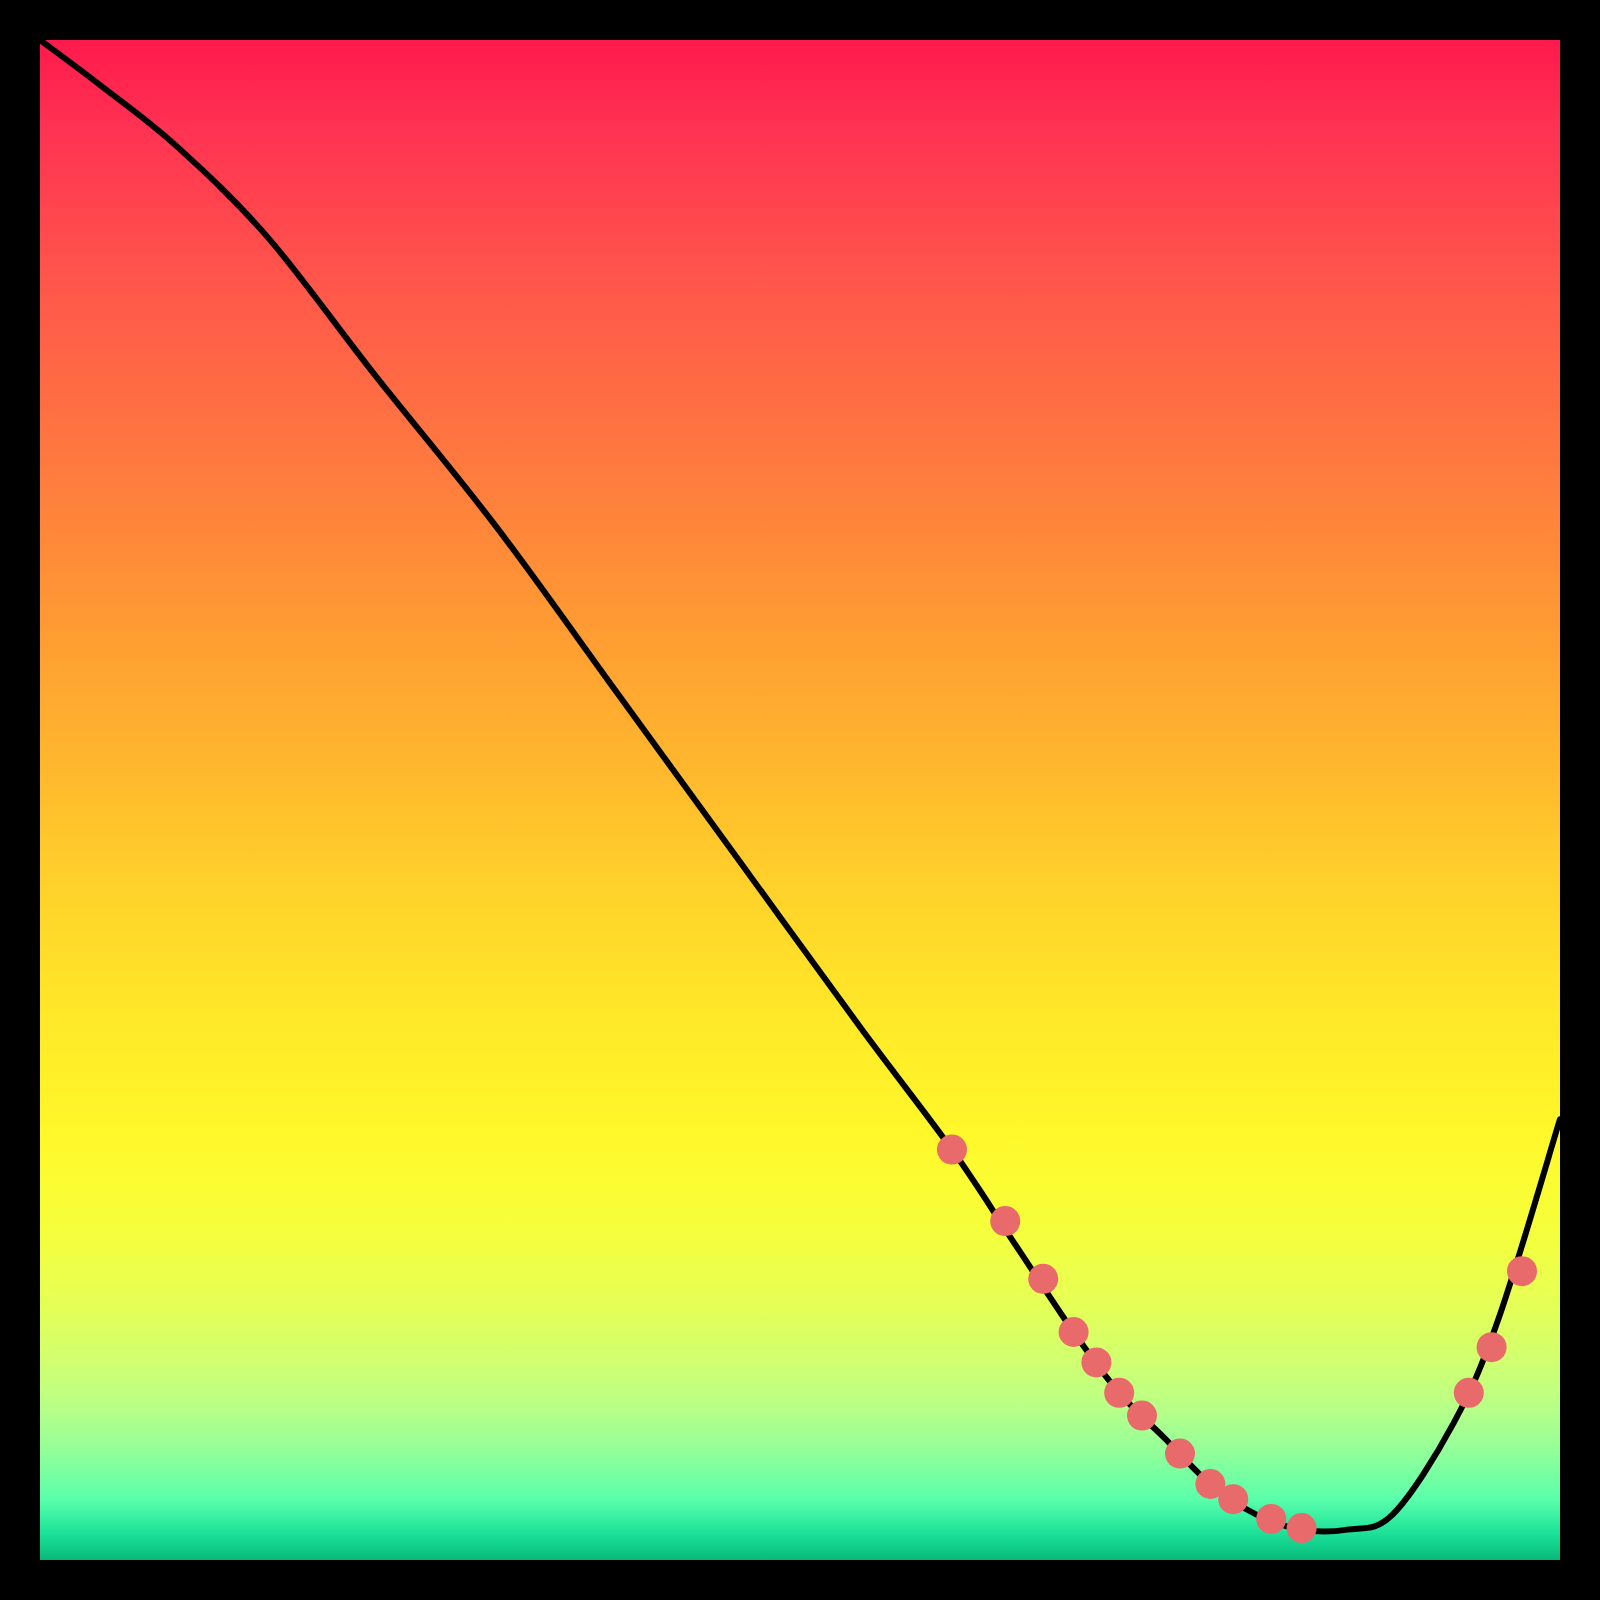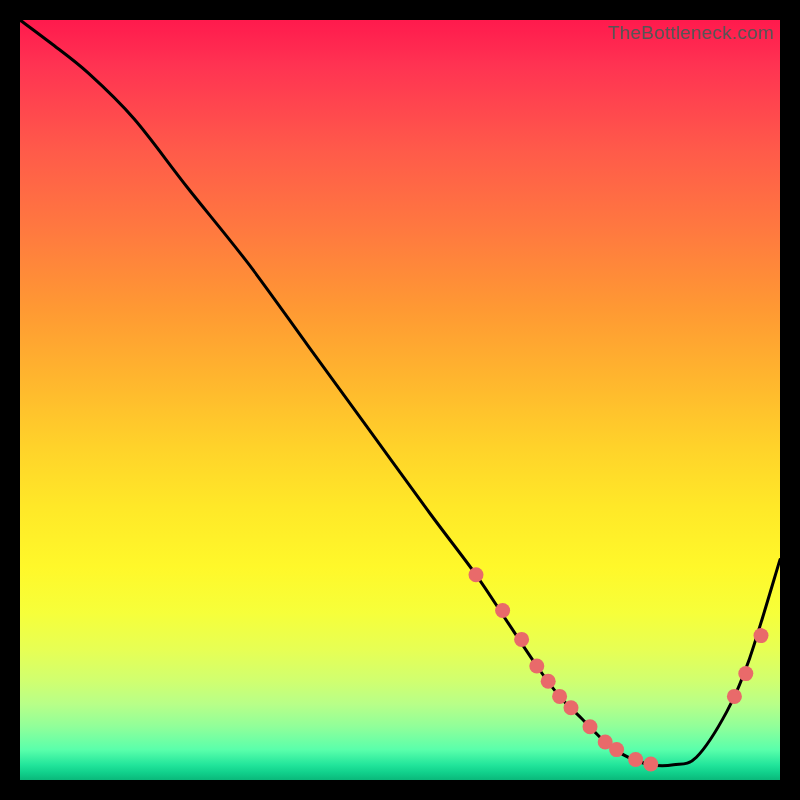--- a/index.html
+++ b/index.html
@@ -60,21 +60,20 @@
     width: 760px;
     height: 760px;
     overflow: visible;
   }
 </style>
 </head>
 <body>
 
 <div class="frame">
   <div class="plot-area">
-    <div class="watermark">TheBottleneck.com</div>
     <svg class="curve" viewBox="0 0 760 760" preserveAspectRatio="none">
       <path id="curve-path" fill="none" stroke="#000" stroke-width="3" stroke-linecap="round" stroke-linejoin="round" d="M 0 0 C 5.066666666666667 3.8000000000000114, 19.000000000000004 13.933333333333414, 30.400000000000002 22.800000000000068 C 41.8 31.66666666666672, 54.46666666666666 40.53333333333328, 68.39999999999999 53.19999999999993 C 82.33333333333333 65.86666666666657, 97.53333333333333 79.79999999999995, 114 98.79999999999995 C 130.46666666666667 117.79999999999995, 148.2 143.13333333333327, 167.2 167.19999999999993 C 186.2 191.2666666666666, 207.73333333333332 216.5999999999999, 228 243.19999999999993 C 248.26666666666668 269.79999999999995, 268.53333333333336 298.93333333333334, 288.8 326.8 C 309.06666666666666 354.6666666666667, 329.33333333333337 382.5333333333333, 349.6 410.4 C 369.8666666666667 438.26666666666665, 392.6666666666667 469.93333333333334, 410.40000000000003 494 C 428.1333333333334 518.0666666666666, 443.3333333333333 537.0666666666666, 456 554.8 C 468.6666666666667 572.5333333333333, 476.2666666666667 585.1999999999999, 486.40000000000003 600.4 C 496.53333333333336 615.6, 507.9333333333334 633.3333333333334, 516.8000000000001 646 C 525.6666666666667 658.6666666666666, 532 667.5333333333333, 539.6 676.4 C 547.2 685.2666666666667, 554.8 691.6, 562.4 699.2 C 570 706.8000000000001, 577.6 715.6666666666666, 585.2 722 C 592.8000000000001 728.3333333333334, 600.4 733.4000000000001, 608 737.2 C 615.6 741, 623.1999999999999 743.5333333333333, 630.8 744.8 C 638.4 746.0666666666666, 646 746.0666666666666, 653.6 744.8 C 661.2 743.5333333333333, 667.5333333333333 746.0666666666667, 676.4 737.2 C 685.2666666666667 728.3333333333334, 697.9333333333334 708.0666666666667, 706.8000000000001 691.6 C 715.6666666666667 675.1333333333333, 720.7333333333333 663.7333333333333, 729.6 638.4 C 738.4666666666667 613.0666666666666, 754.9333333333334 556.0666666666667, 760 539.6"></path>
       <g id="marker-group">
           <circle cx="456" cy="554.8" r="7.5" fill="#e96a6a"></circle>
           <circle cx="482.6" cy="590.52" r="7.5" fill="#e96a6a"></circle>
           <circle cx="501.6" cy="619.4" r="7.5" fill="#e96a6a"></circle>
           <circle cx="516.8000000000001" cy="646" r="7.5" fill="#e96a6a"></circle>
           <circle cx="528.1999999999999" cy="661.2" r="7.5" fill="#e96a6a"></circle>
           <circle cx="539.6" cy="676.4" r="7.5" fill="#e96a6a"></circle>
           <circle cx="551" cy="687.8" r="7.5" fill="#e96a6a"></circle>

